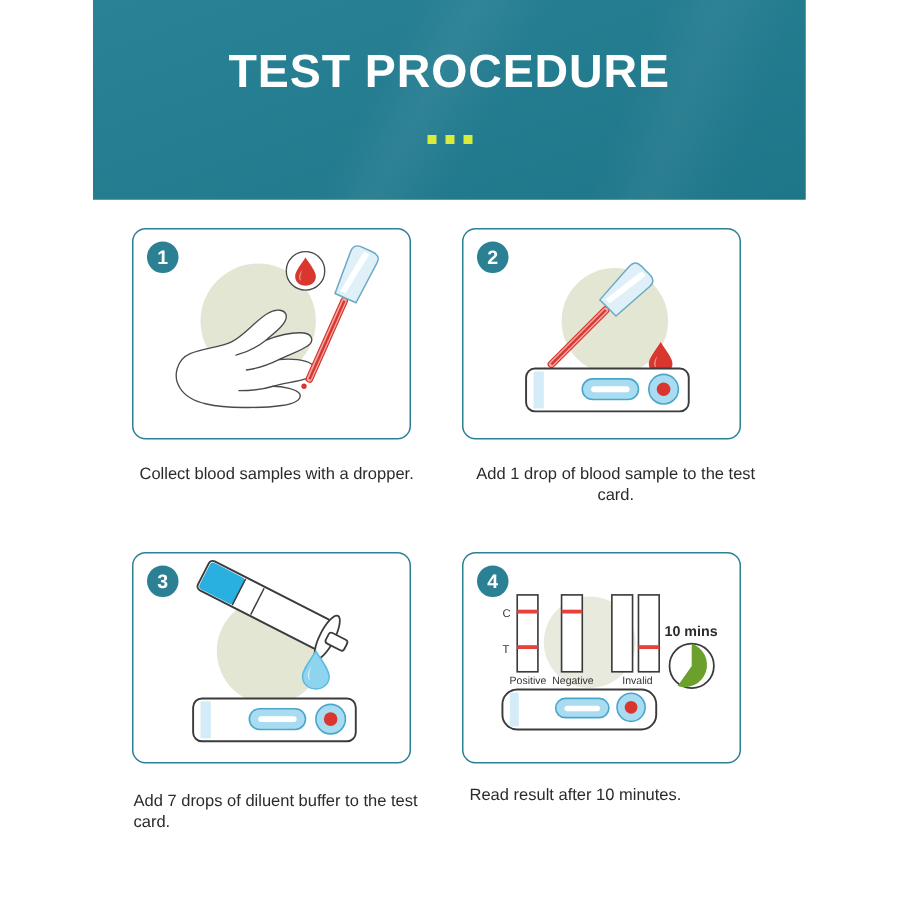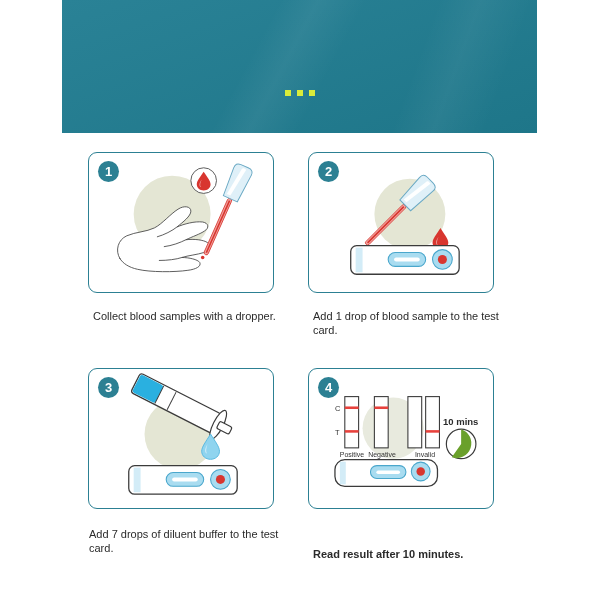--- a/index.html
+++ b/index.html
@@ -78,23 +78,23 @@
   }
 
   .caption {
     position: absolute;
     color: #2b2b2b;
     font-size: 11px;
     line-height: 13.5px;
     width: 195px;
   }
   #cap-1 { left: 93px;  top: 310px; }
-  #cap-2 { left: 313px; top: 310px; }
+  #cap-2 { left: 313px; top: 310px; text-align: center; }
   #cap-3 { left: 89px;  top: 528px; }
-  #cap-4 { left: 313px; top: 548px; font-weight: bold; }
+  #cap-4 { left: 313px; top: 524px; }
 
   .art { position: absolute; left: 0; top: 0; width: 100%; height: 100%; }
 
   
   .ct-label {
     position: absolute;
     font-size: 7.5px;
     color: #333;
     line-height: 1;
   }
@@ -110,20 +110,21 @@
     font-size: 9.5px;
     font-weight: bold;
     color: #2b2b2b;
     line-height: 1;
   }
 </style>
 </head>
 <body>
 
 <div id="banner">
+  <div id="banner-title">TEST PROCEDURE</div>
   <div id="banner-dots">
     <span class="dot"></span>
     <span class="dot"></span>
     <span class="dot"></span>
   </div>
 </div>
 
 <div class="card" id="card-1">
   <div class="badge">1</div>
   <svg class="art" viewBox="0 0 186 141">

